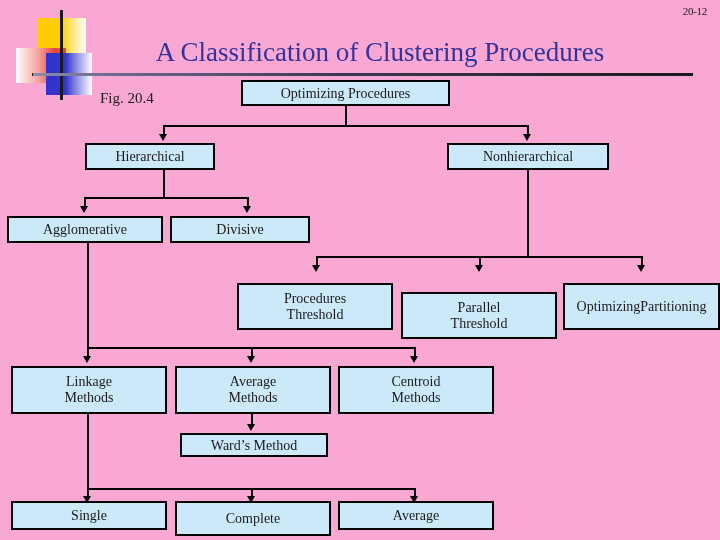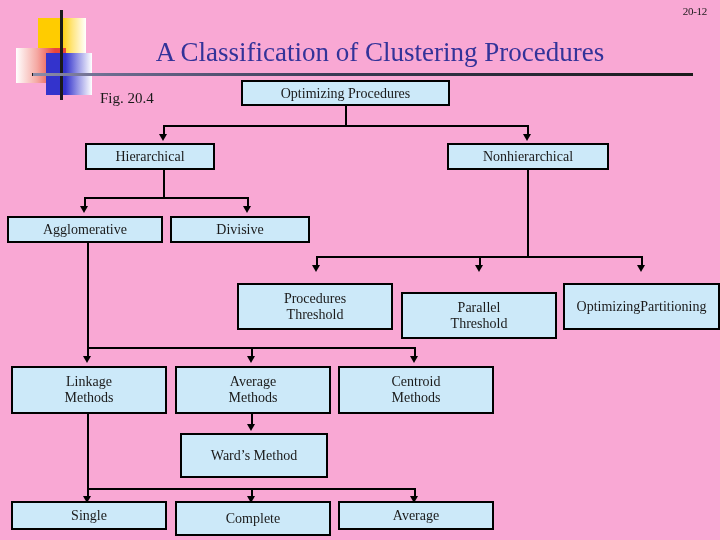--- a/index.html
+++ b/index.html
@@ -174,21 +174,21 @@
     <span>Methods</span>
   </div>
   <div class="node two-line" style="left:338px; top:366px; width:156px; height:48px; flex-direction:column;">
     <span>Centroid</span>
     <span>Methods</span>
   </div>
 
   <div class="ln ln-v" style="left:251px; top:414px; height:12px;"></div>
   <div class="arrow" style="left:247px; top:424px;"></div>
 
-  <div class="node" style="left:180px; top:433px; width:148px; height:45px;">
+  <div class="node" style="left:180px; top:433px; width:148px; height:24px;">
     <span>Ward’s Method</span>
   </div>
 
   <div class="ln ln-v" style="left:87px; top:414px; height:76px;"></div>
   <div class="ln ln-h" style="left:87px; top:488px; width:329px;"></div>
   <div class="ln ln-v" style="left:87px; top:488px; height:11px;"></div>
   <div class="arrow" style="left:83px; top:496px;"></div>
   <div class="ln ln-v" style="left:251px; top:488px; height:11px;"></div>
   <div class="arrow" style="left:247px; top:496px;"></div>
   <div class="ln ln-v" style="left:414px; top:488px; height:11px;"></div>

